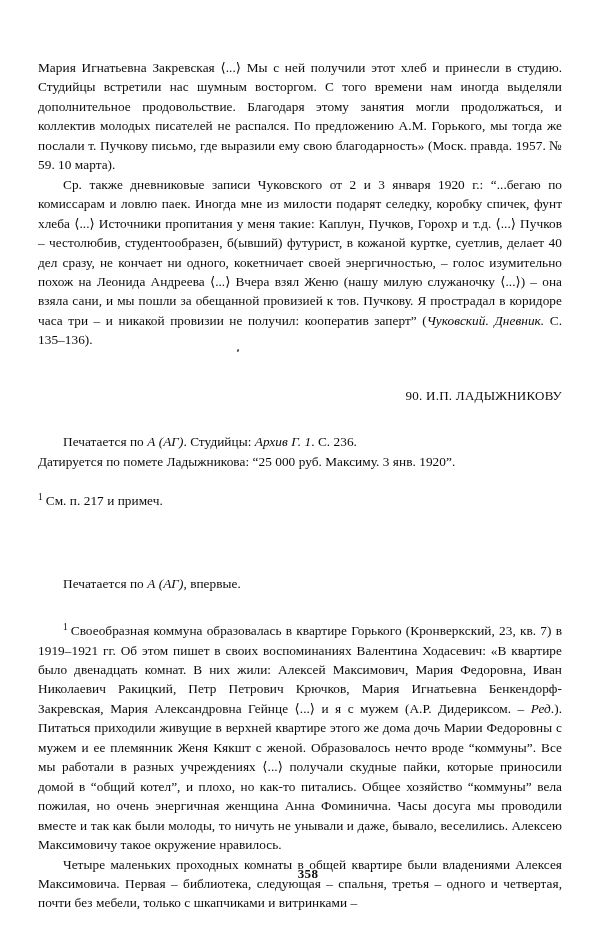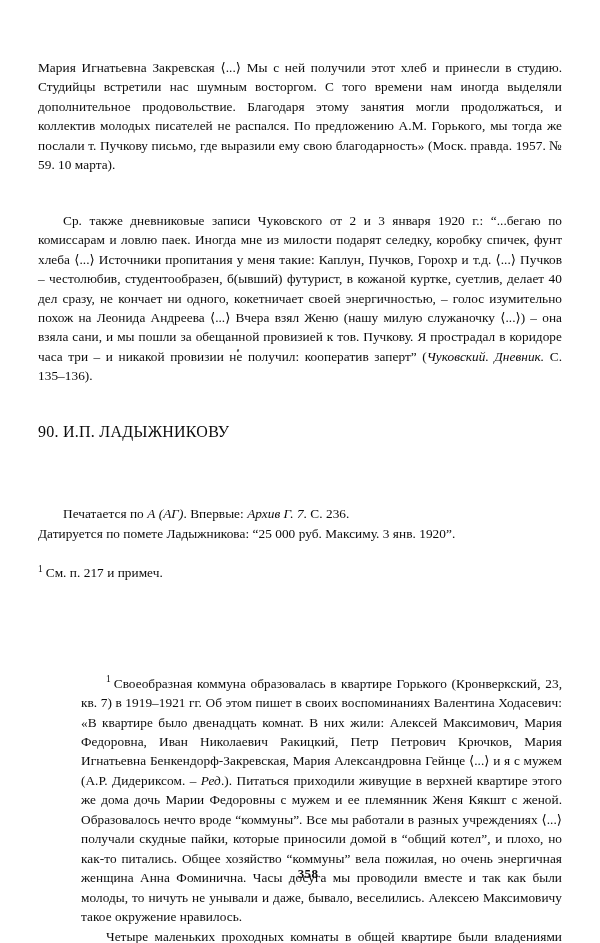--- a/index.html
+++ b/index.html
@@ -37,29 +37,29 @@
   p {
     margin: 0;
     font-size: 13.3px;
     line-height: 19.45px;
     text-align: justify;
     text-justify: inter-word;
     hyphens: manual;
     letter-spacing: 0.04px;
   }
 
-  .indent { text-indent: 25px; margin-top: 36px; }
+  .indent { text-indent: 25px; }
   .noindent { text-indent: 0; }
 
   .it { font-style: italic; }
 
   
   .heading {
-    font-size: 16px;
-    text-align: left;
+    font-size: 13px;
+    text-align: right;
     letter-spacing: 0.25px;
     margin: 0;
     text-indent: 0;
   }
 
   .sp-h-before { height: 36px; }
   .sp-h-after  { height: 27px; }
   .block-gap-md { height: 20px; }
   .block-gap-lg { height: 28px; }
 
@@ -70,21 +70,21 @@
     text-align: justify;
     margin: 0;
     text-indent: 0;
   }
   .fn-mark {
     font-size: 9.4px;
     vertical-align: super;
     line-height: 0;
     padding-right: 3px;
   }
-  .fn-body-indent { text-indent: 25px; margin-left: 43px; }
+  .fn-body-indent { text-indent: 25px; }
 
   
   .folio {
     position: absolute;
     left: 16px;
     right: 0;
     top: 866px;
     text-align: center;
     font-size: 13px;
     font-weight: bold;
@@ -114,33 +114,34 @@
     <p class="noindent">Мария Игнатьевна Закревская ⟨...⟩ Мы с ней получили этот хлеб и принесли в студию. Студийцы встретили нас шумным восторгом. С того времени нам иногда выделяли дополнительное продовольствие. Благодаря этому занятия могли продолжаться, и коллектив молодых писателей не распался. По предложению А.М. Горького, мы тогда же послали т. Пучкову письмо, где выразили ему свою благодарность» (Моск. правда. 1957. № 59. 10 марта).</p>
 
     <p class="indent"><span>Ср. также дневниковые записи Чуковского от 2 и 3 января 1920 г.: “...бегаю по комиссарам и ловлю паек. Иногда мне из милости подарят селедку, коробку спичек, фунт хлеба ⟨...⟩ Источники пропитания у меня такие: Каплун, Пучков, Горохр и т.д. ⟨...⟩ Пучков – честолюбив, студентообразен, б(ывший) футурист, в кожаной куртке, суетлив, делает 40 дел сразу, не кончает ни одного, кокетничает своей энергичностью, – голос изумительно похож на Леонида Андреева ⟨...⟩ Вчера взял Женю (нашу милую служаночку ⟨...⟩) – она взяла сани, и мы пошли за обещанной провизией к тов. Пучкову. Я прострадал в коридоре часа три – и никакой провизии не получил: кооператив заперт” (</span><span class="it">Чуковский. Дневник.</span><span> С. 135–136).</span></p>
 
     <div class="sp-h-before"></div>
 
     <p class="heading">90. И.П. ЛАДЫЖНИКОВУ</p>
 
     <div class="sp-h-after"></div>
 
-    <p class="indent"><span>Печатается по </span><span class="it">А (АГ)</span><span>. Впервые: </span><span class="it">Архив Г. 7</span><span>. С. 236.</span></p>
+    <p class="indent"><span>Печатается по </span><span class="it">А (АГ)</span><span>. Студийцы: </span><span class="it">Архив Г. 1</span><span>. С. 236.</span></p>
 
     <p class="noindent">Датируется по помете Ладыжникова: “25 000 руб. Максиму. 3 янв. 1920”.</p>
 
     <div class="block-gap-md"></div>
 
     <p class="fn"><span class="fn-mark">1</span><span>См. п. 217 и примеч.</span></p>
 
     <div class="sp-h-before"></div>
 
 
     <div class="sp-h-after"></div>
 
+    <p class="indent"><span>Печатается по </span><span class="it">А (АГ)</span><span>, впервые.</span></p>
 
     <div class="block-gap-lg"></div>
 
     <p class="fn fn-body-indent"><span class="fn-mark">1</span><span>Своеобразная коммуна образовалась в квартире Горького (Кронверкский, 23, кв. 7) в 1919–1921 гг. Об этом пишет в своих воспоминаниях Валентина Ходасевич: «В квартире было двенадцать комнат. В них жили: Алексей Максимович, Мария Федоровна, Иван Николаевич Ракицкий, Петр Петрович Крючков, Мария Игнатьевна Бенкендорф-Закревская, Мария Александровна Гейнце ⟨...⟩ и я с мужем (А.Р. Дидериксом. – </span><span class="it">Ред</span><span>.). Питаться приходили живущие в верхней квартире этого же дома дочь Марии Федоровны с мужем и ее племянник Женя Кякшт с женой. Образовалось нечто вроде “коммуны”. Все мы работали в разных учреждениях ⟨...⟩ получали скудные пайки, которые приносили домой в “общий котел”, и плохо, но как-то питались. Общее хозяйство “коммуны” вела пожилая, но очень энергичная женщина Анна Фоминична. Часы досуга мы проводили вместе и так как были молоды, то ничуть не унывали и даже, бывало, веселились. Алексею Максимовичу такое окружение нравилось.</span></p>
 
     <p class="fn fn-body-indent">Четыре маленьких проходных комнаты в общей квартире были владениями Алексея Максимовича. Первая – библиотека, следующая – спальня, третья – одного и четвертая, почти без мебели, только с шкапчиками и витринками –</p>
 
   </div>
 
   <div class="speck"></div>

